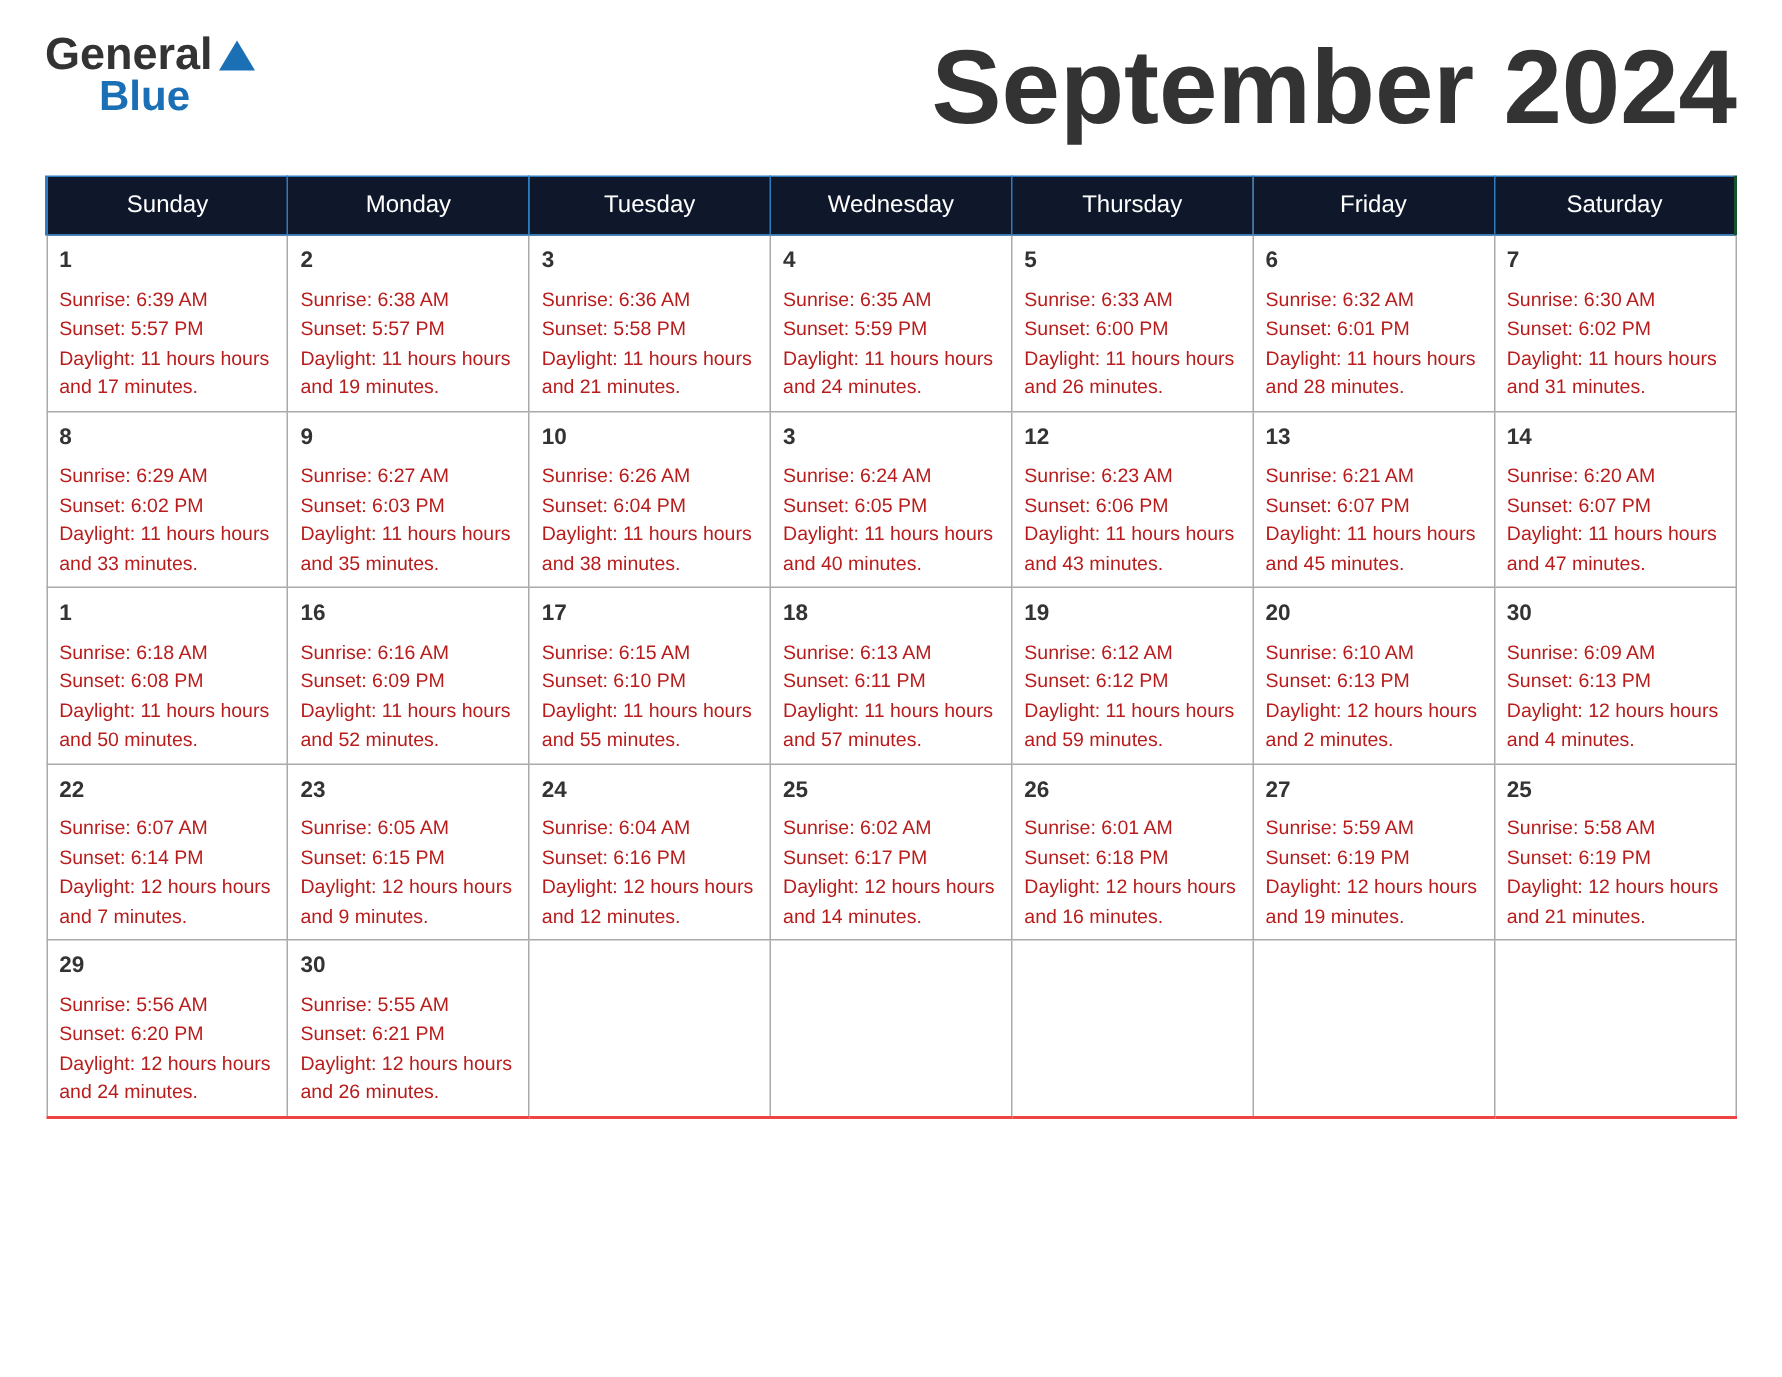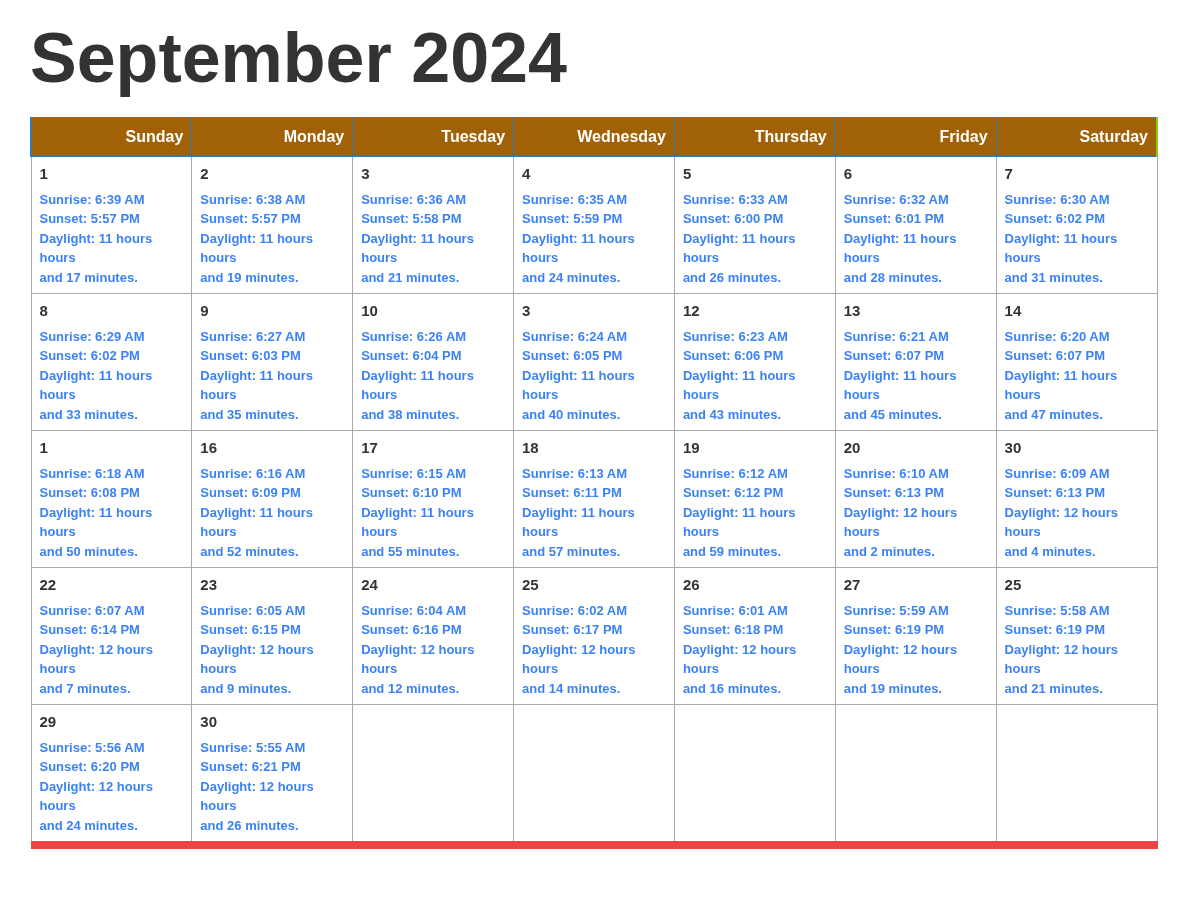--- a/index.html
+++ b/index.html
@@ -39,70 +39,80 @@
     .title-block h2 {
       font-size: 22px;
       font-weight: normal;
       color: #333;
     }
     .calendar {
       width: 100%;
       border-collapse: collapse;
     }
     .calendar thead tr th {
-      background-color: #a16207;
+      background-color: #0f172a;
       color: #fff;
       padding: 10px 8px;
       font-size: 16px;
-      font-weight: bold;
-      text-align: right;
+      font-weight: normal;
+      text-align: center;
       border: 1px solid #2e7bbf;
     }
     .calendar tbody tr td {
       border: 1px solid #aaa;
       vertical-align: top;
       padding: 6px 8px;
       font-size: 13px;
       line-height: 1.5;
       width: 14.28%;
       min-height: 100px;
     }
     .calendar tbody tr td .day-num {
       font-size: 15px;
       font-weight: bold;
       display: block;
       margin-bottom: 4px;
     }
     .calendar tbody tr td .day-info {
       font-size: 13px;
-      color: #3b82f6;
-      font-weight: bold;
+      color: #b91c1c;
     }
     .calendar tbody tr:last-child td {
-      border-bottom: 8px solid #ef4444;
+      border-bottom: 2px solid #ef4444;
     }
     .calendar thead tr th:first-child {
       border-left: 2px solid #2e7bbf;
     }
     .calendar thead tr th:last-child {
-      border-right: 2px solid #84cc16;
+      border-right: 2px solid #14532d;
     }
     .empty-cell {
       background: #fff;
     }
     .logo-general {
       font-size: 30px;
       font-weight: bold;
       color: #333;
     }
   </style>
 </head>
 <body>
 
 <div class="header">
+  <div class="logo">
+    <div style="display:flex;align-items:center;">
+      <span class="logo-general">General</span>
+      <svg width="28" height="28" viewBox="0 0 28 28" style="margin:0 2px;">
+        <polygon points="14,4 26,24 2,24" fill="#1a6fb5"></polygon>
+      </svg>
+    </div>
+    <div style="margin-top:-6px;margin-left:36px;">
+      <span class="logo-blue-text">Blue</span>
+    </div>
+  </div>
   <div class="title-block">
     <h1>September 2024</h1>
   </div>
 </div>
 
 <table class="calendar">
   <thead>
     <tr>
     <th>Sunday</th>
         <th>Monday</th>

